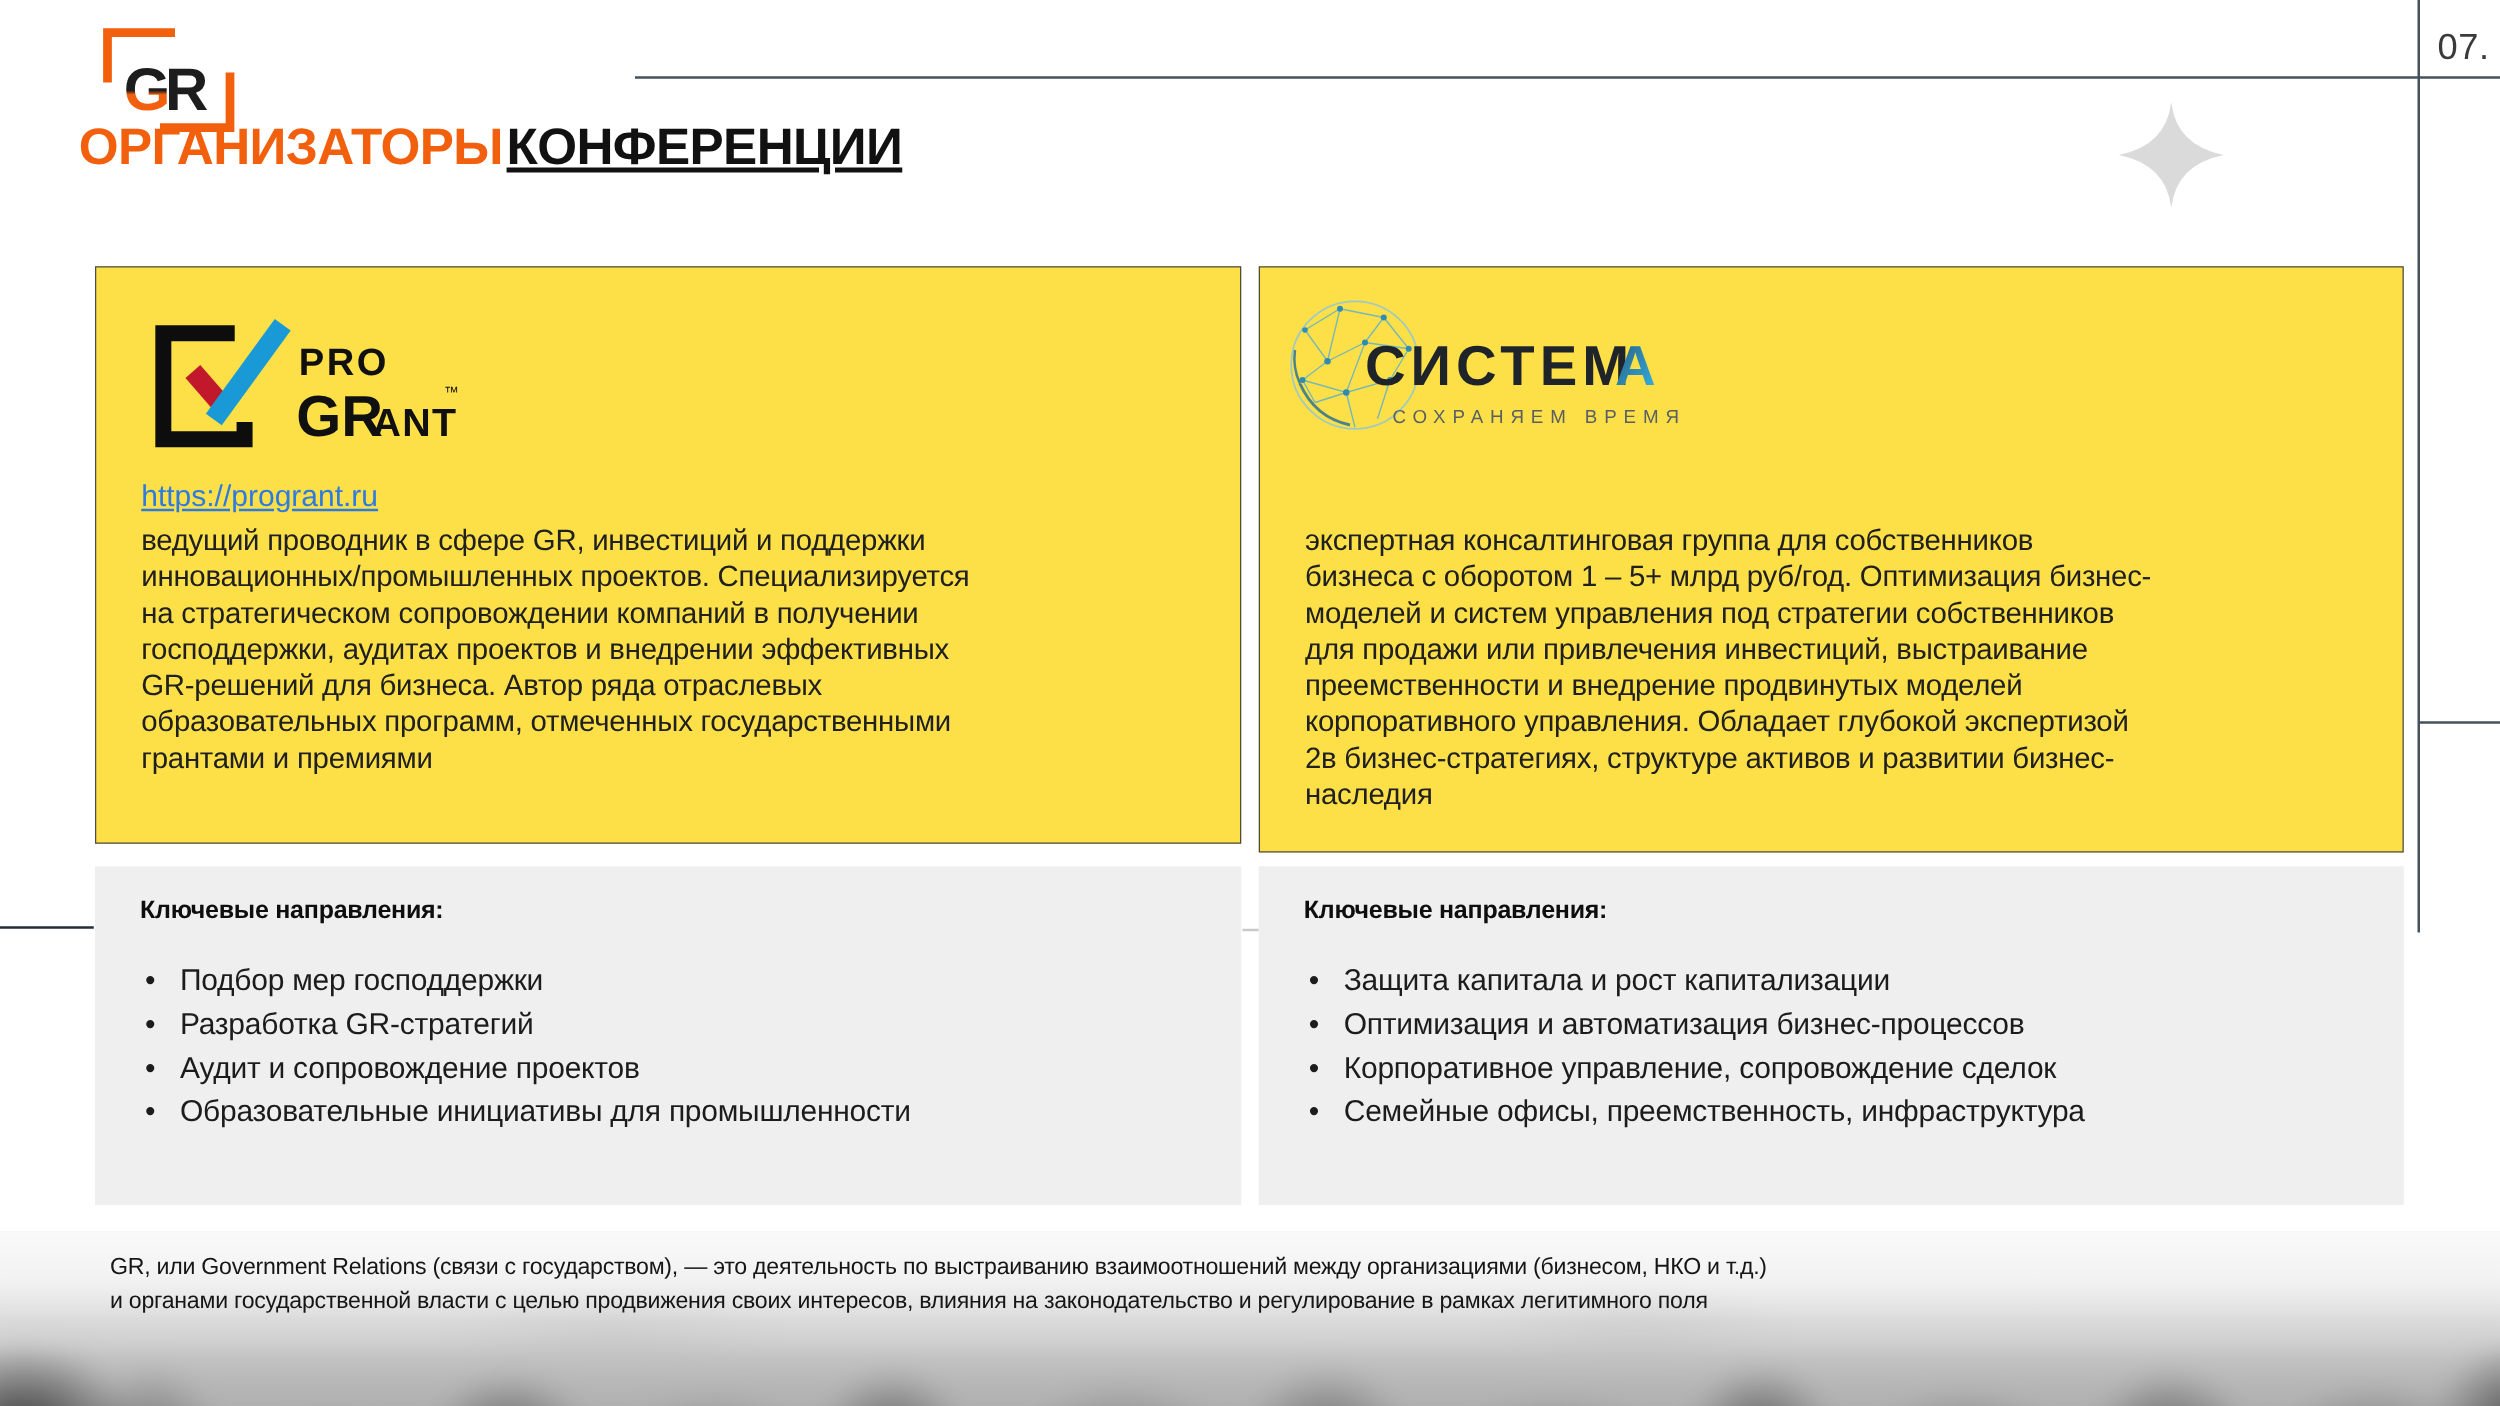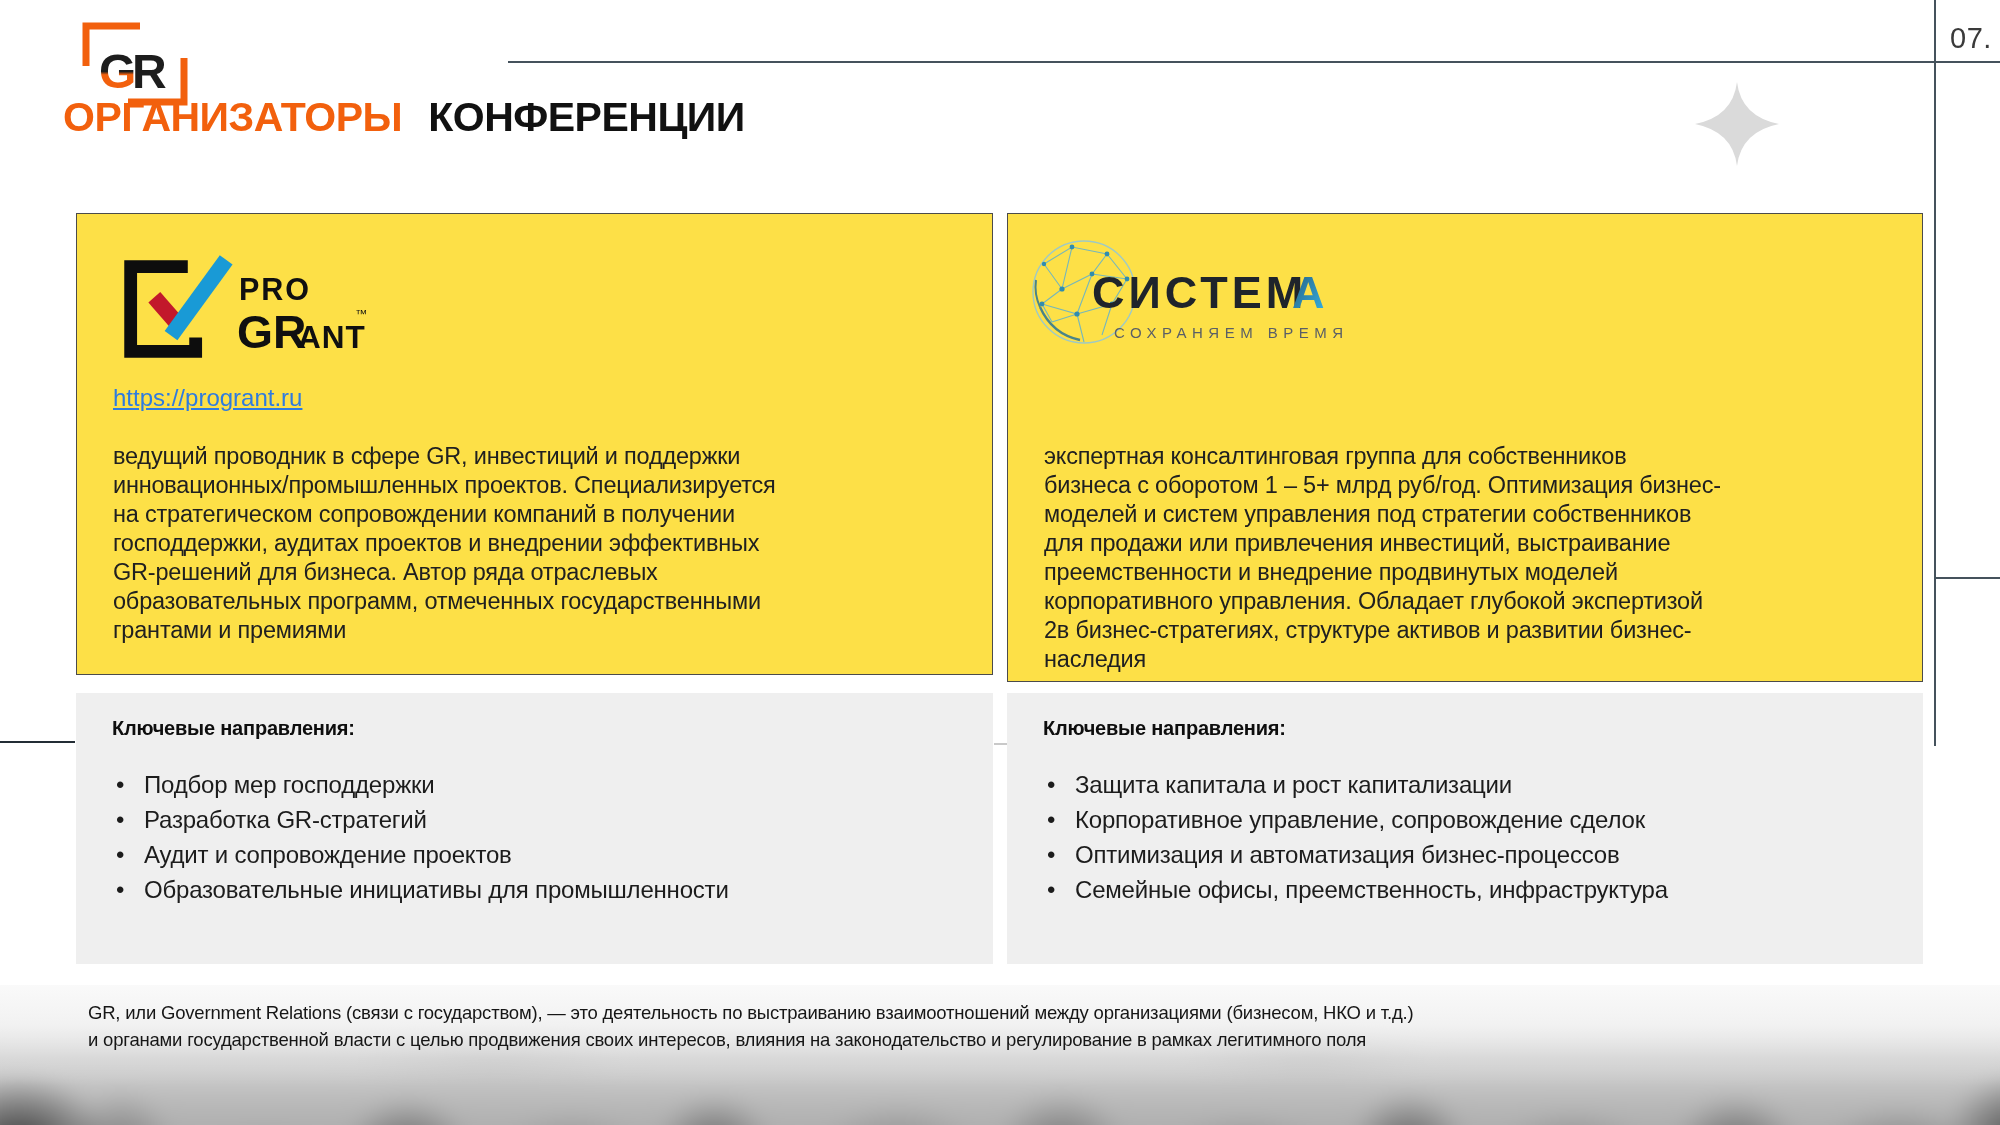--- a/index.html
+++ b/index.html
@@ -23,30 +23,30 @@
   .right-dash{position:absolute;left:1936px;top:577px;width:64px;height:2px;background:var(--line-slate);}
   .left-dash{position:absolute;left:0;top:741px;width:75px;height:2px;background:#232D35;}
   .gap-dash{position:absolute;left:994px;top:743px;width:13px;height:2px;background:#C9C9C9;}
   .page-number{position:absolute;left:1950px;top:22px;font-size:29px;color:#3A3A3A;letter-spacing:0.5px;}
   .sparkle{position:absolute;left:1695px;top:82px;width:84px;height:84px;}
   .brand-logo{position:absolute;left:82px;top:22px;width:106px;height:84px;}
 
   
   .title{position:absolute;left:63px;top:94px;font-size:41px;font-weight:700;letter-spacing:-0.5px;color:#111;white-space:nowrap;}
   .title .hl{color:var(--accent-orange);}
-  .title .rest{margin-left:26px;}
+  .title .rest{margin-left:3px;text-decoration:underline;}
 
   
   .panel{position:absolute;top:213px;background:#fde047;border:1.5px solid #4B4B4B;}
   .panel-left{left:76px;width:917px;height:462px;}
   .panel-right{left:1007px;width:916px;height:469px;padding-left:44px;}
   .progrant-logo{position:absolute;left:32px;top:38px;width:258px;height:118px;}
   .sistema-logo{position:absolute;left:22px;top:18px;width:336px;height:122px;}
   .site-link{position:absolute;left:36px;top:170px;font-size:24px;color:var(--link-blue);text-decoration:underline;cursor:pointer;}
-  .desc{position:absolute;left:36px;top:204px;margin-top:24px;}
+  .desc{position:absolute;left:36px;top:204px;}
   .desc-line{font-size:23.5px;line-height:29px;color:#202020;letter-spacing:-0.2px;white-space:nowrap;}
 
   
   .keybox{position:absolute;top:693px;height:271px;background:var(--keybox-gray);}
   .keybox-left{left:76px;width:917px;}
   .keybox-right{left:1007px;width:916px;}
   .keybox h3{position:absolute;left:36px;top:24px;font-size:20px;font-weight:700;color:#0E0E0E;letter-spacing:-0.2px;}
   .keybox ul{position:absolute;left:38px;top:74px;list-style:none;}
   .keybox li{position:relative;font-size:24px;line-height:35px;color:#1C1C1C;padding-left:30px;letter-spacing:-0.2px;white-space:nowrap;}
   .keybox li .dot::before{content:"•";position:absolute;left:2px;top:0;color:#1C1C1C;}
@@ -193,22 +193,22 @@
         <li><span class="dot"></span><span>Аудит и сопровождение проектов</span></li>
         <li><span class="dot"></span><span>Образовательные инициативы для промышленности</span></li>
       </ul>
   </aside>
 
   <aside class="keybox keybox-right">
     <h3>Ключевые направления:</h3>
     <ul>
 
     <li><span class="dot"></span><span>Защита капитала и рост капитализации</span></li>
+        <li><span class="dot"></span><span>Оптимизация и автоматизация бизнес-процессов</span></li>
         <li><span class="dot"></span><span>Корпоративное управление, сопровождение сделок</span></li>
-        <li><span class="dot"></span><span>Оптимизация и автоматизация бизнес-процессов</span></li>
         <li><span class="dot"></span><span>Семейные офисы, преемственность, инфраструктура</span></li>
       </ul>
   </aside>
 
   <footer class="footer-band">
     <div class="photo-blur"></div>
     <div class="footer-veil"></div>
     <div class="footer-text">
       <p>GR, или Government Relations (связи с государством), — это деятельность по выстраиванию взаимоотношений между организациями (бизнесом, НКО и т.д.)</p>
       <p>и органами государственной власти с целью продвижения своих интересов, влияния на законодательство и регулирование в рамках легитимного поля</p>

